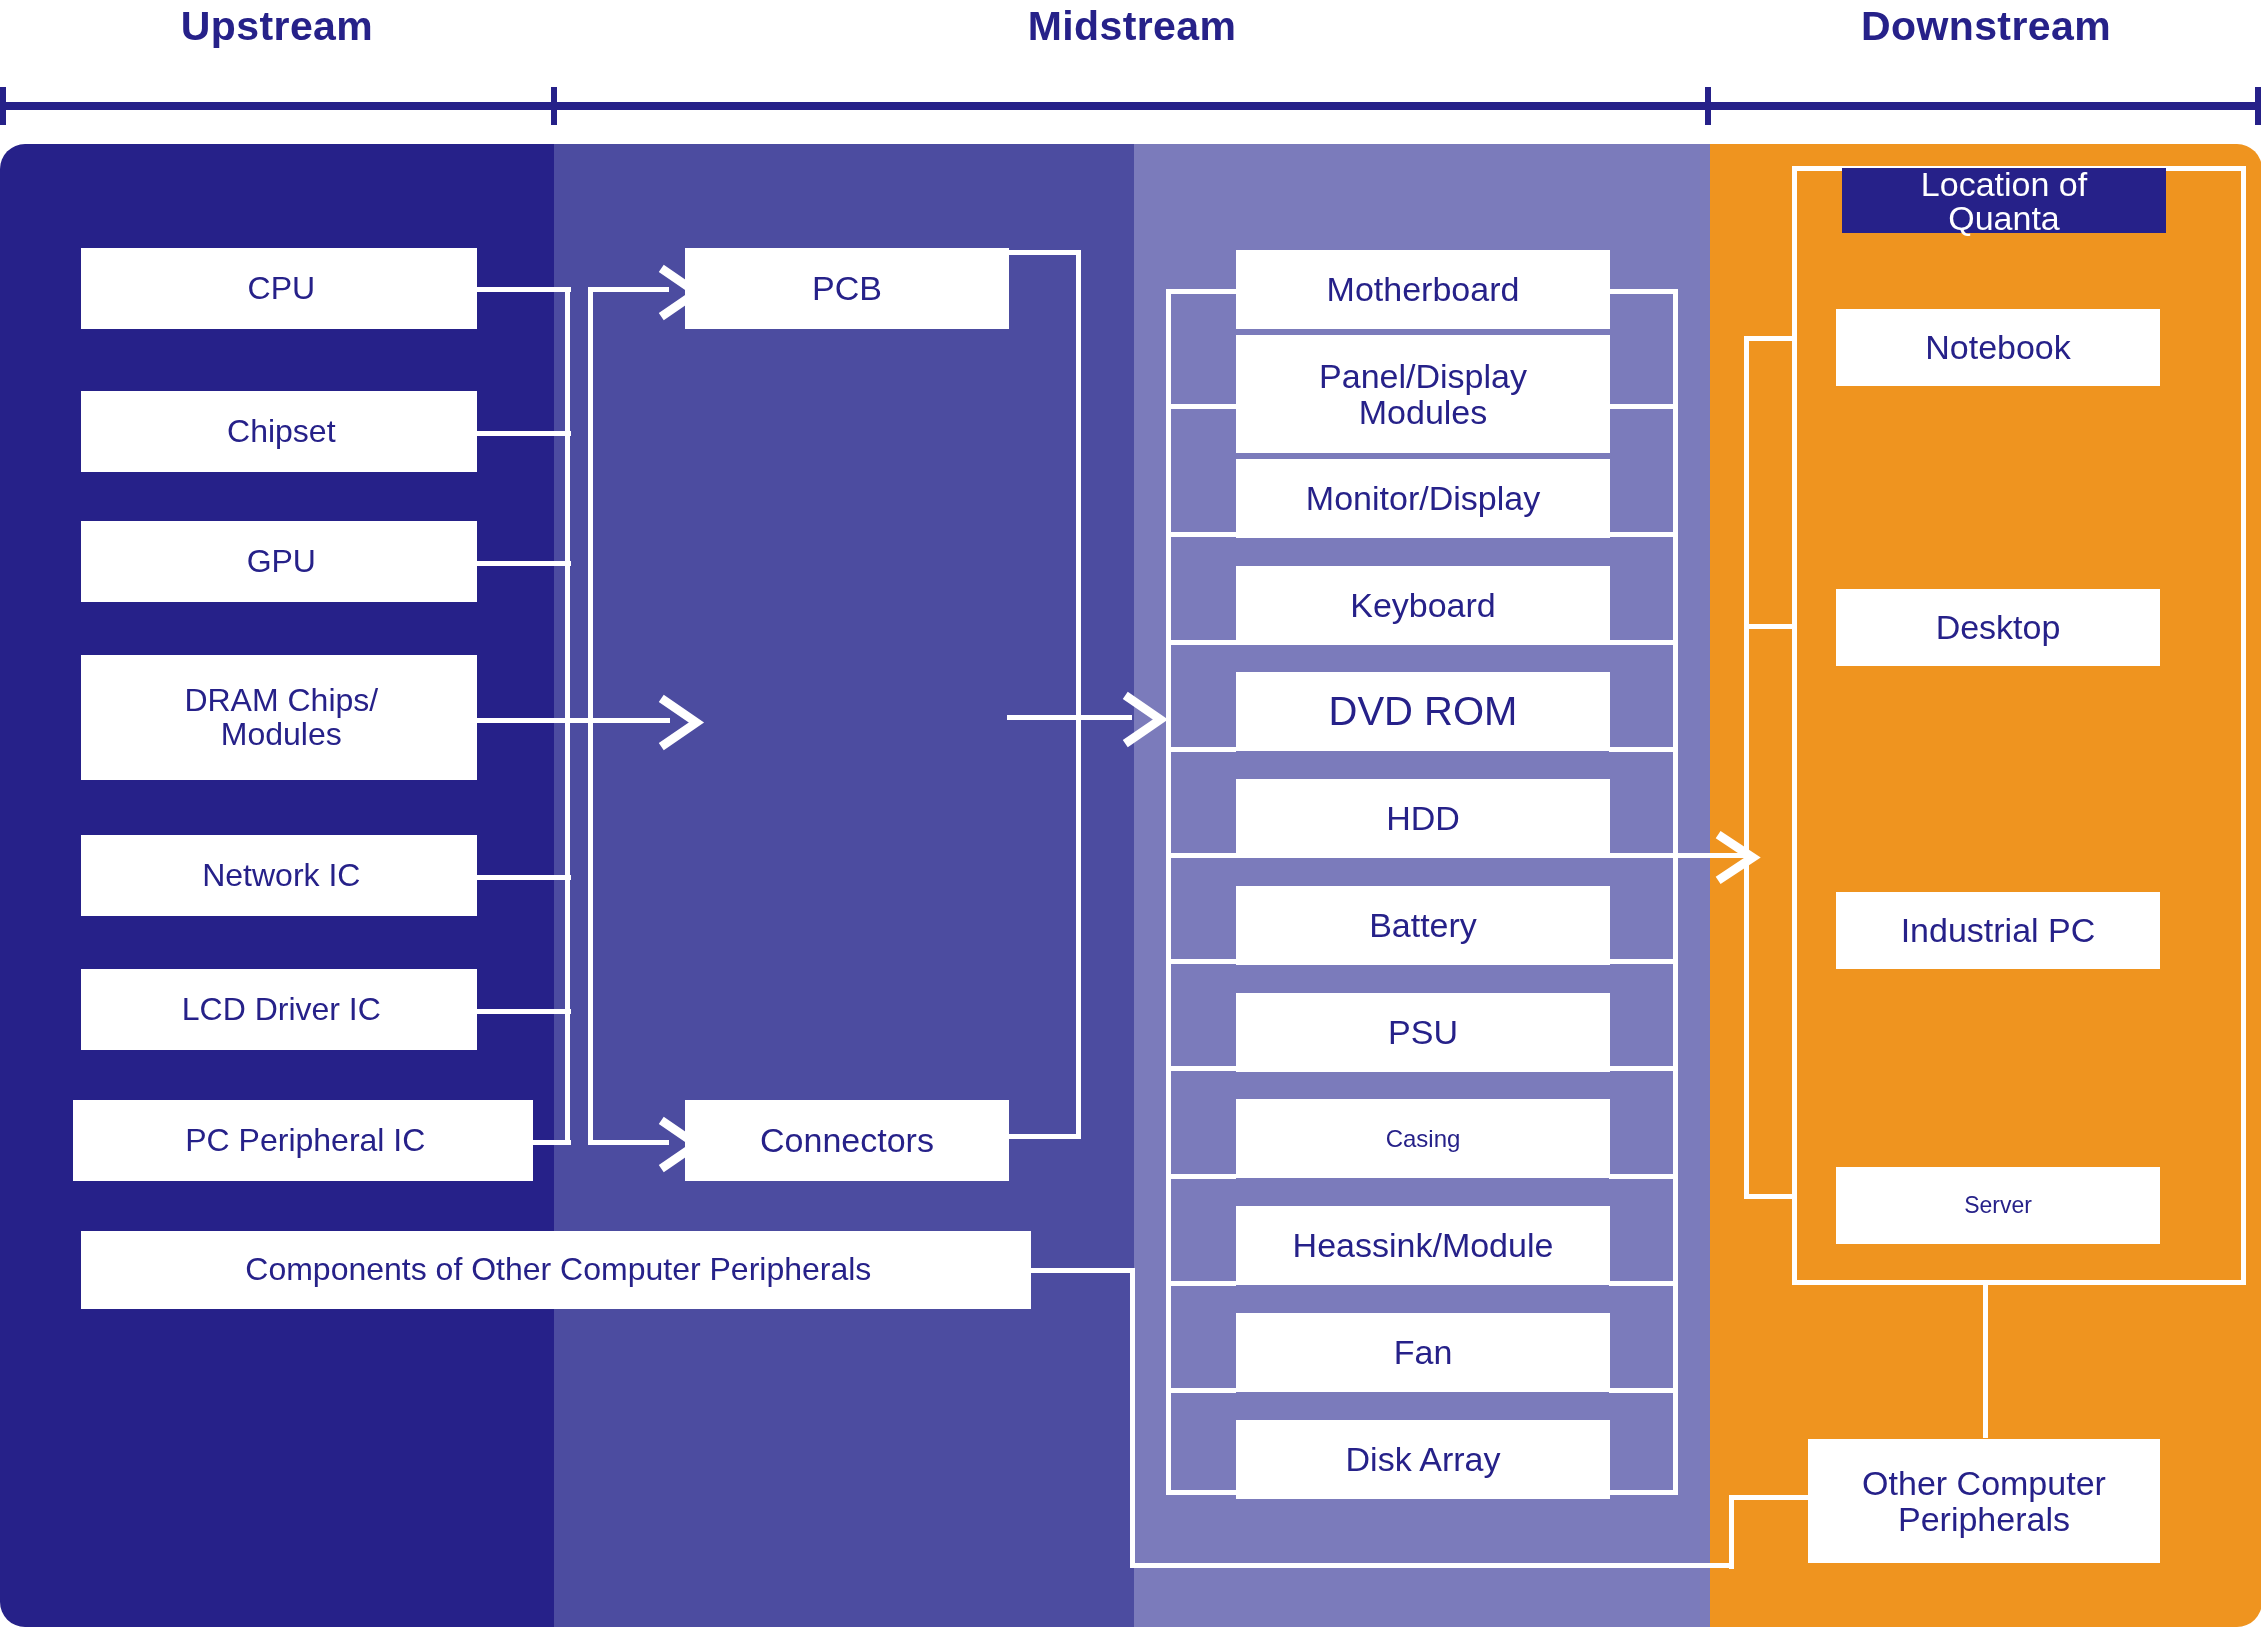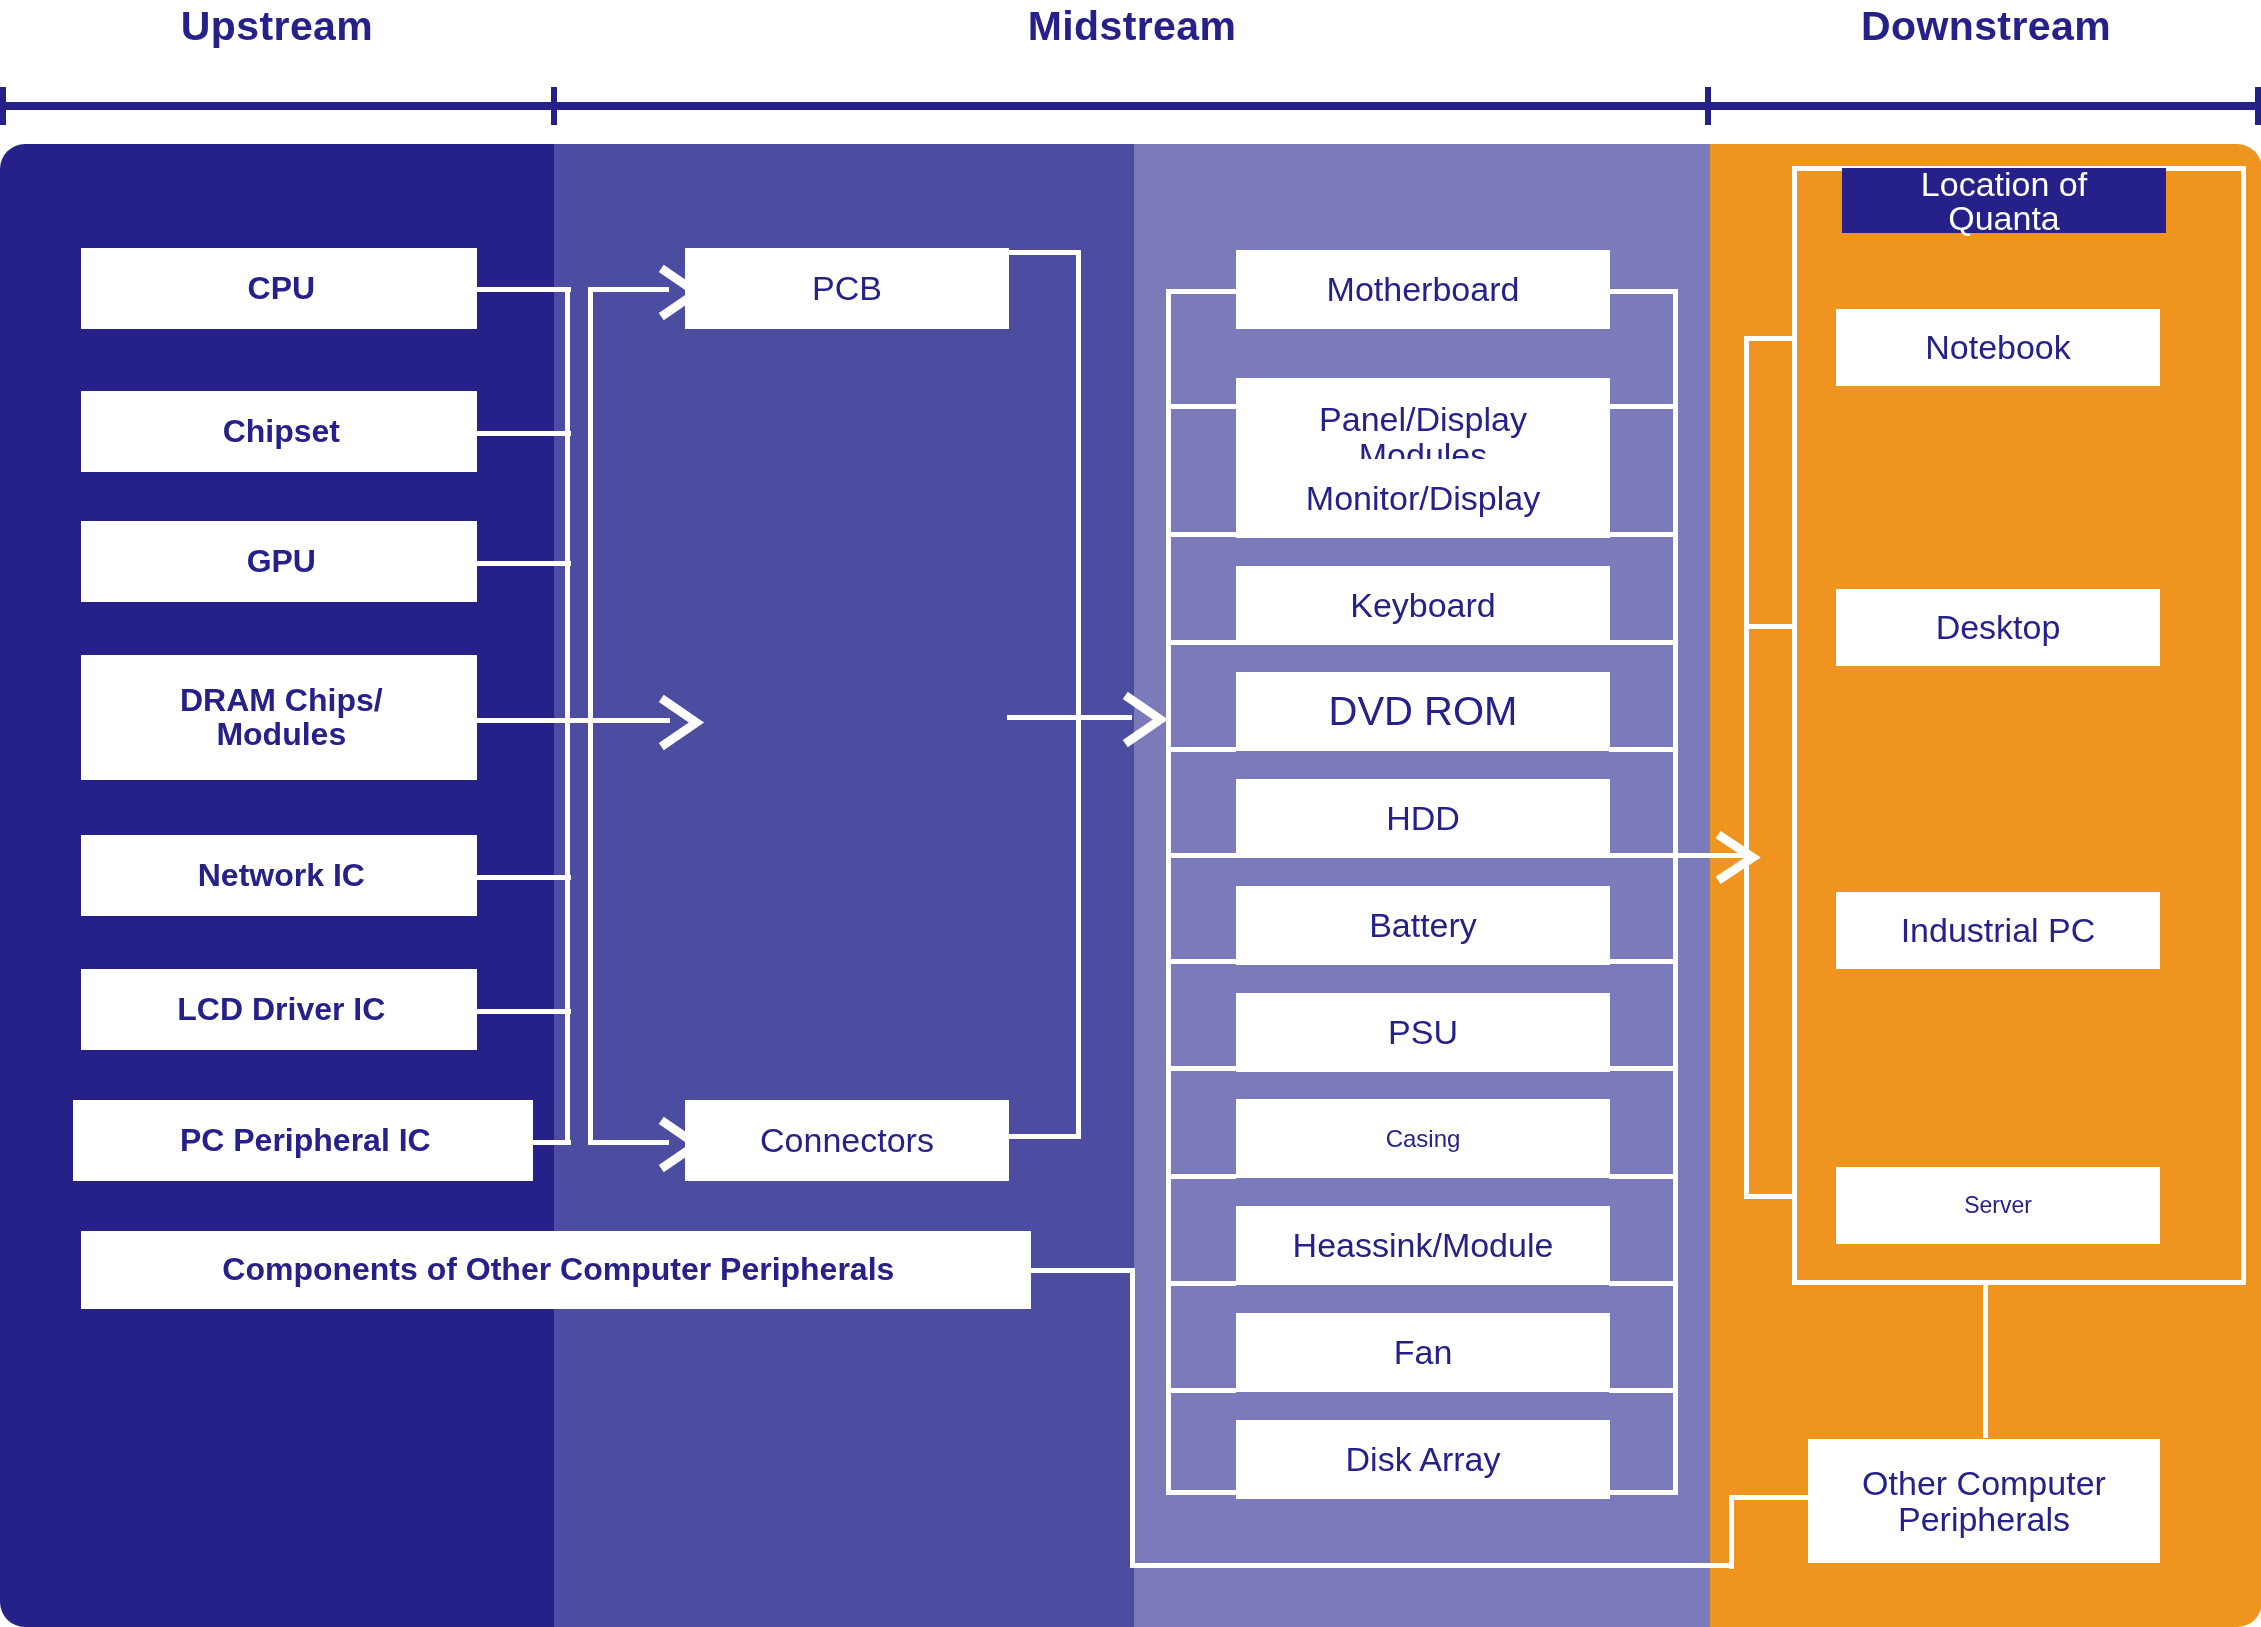--- a/index.html
+++ b/index.html
@@ -19,21 +19,21 @@
   .band.mid1{left:554px;width:580px;background:#4c4ca0;}
   .band.mid2{left:1134px;width:576px;background:#7b7bbb;}
   .band.down{left:1710px;width:552px;background:#ef941f;border-top-right-radius:25px;border-bottom-right-radius:25px;}
 
   
   .node{
     position:absolute;background:#ffffff;color:#262189;
     display:flex;align-items:center;justify-content:center;text-align:center;
     line-height:1.06;box-sizing:border-box;padding:1.5px 4.4px;
   }
-  .node.b{font-weight:bold;padding-left:9px;}
+  .node.b{font-weight:normal;padding-left:9px;}
   .node.navy{background:#262189;color:#ffffff;}
 
   
   .ln{position:absolute;background:#ffffff;}
   .arw{position:absolute;}
   .arw svg{display:block;}
 </style>
 </head>
 <body>
 
@@ -144,21 +144,21 @@
   <div class="ln" style="left:1609px;top:1490px;width:69px;height:5.2px;"></div>
 
   <div class="ln" style="left:1673px;top:853px;width:81px;height:5.2px;"></div>
   <div class="arw" style="left:1712px;top:831px;">
     <svg width="52" height="53" viewBox="0 0 70 72">
         <polyline points="8,5 55,36 8,67" fill="none" stroke="#ffffff" stroke-width="12"></polyline>
       </svg>
   </div>
 
   <div class="node" style="left:1236px;top:250px;width:374px;height:79px;font-size:34px;">Motherboard</div>
-  <div class="node" style="left:1236px;top:335px;width:374px;height:118px;font-size:34px;white-space:pre-line;margin-top:43px;">Panel/Display
+  <div class="node" style="left:1236px;top:335px;width:374px;height:118px;font-size:34px;white-space:pre-line;">Panel/Display
 Modules</div>
   <div class="node" style="left:1236px;top:459px;width:374px;height:79px;font-size:34px;">Monitor/Display</div>
   <div class="node" style="left:1236px;top:566px;width:374px;height:79px;font-size:34px;">Keyboard</div>
   <div class="node" style="left:1236px;top:672px;width:374px;height:79px;font-size:40px;">DVD ROM</div>
   <div class="node" style="left:1236px;top:779px;width:374px;height:79px;font-size:34px;">HDD</div>
   <div class="node" style="left:1236px;top:886px;width:374px;height:79px;font-size:34px;text-align:center;">Battery</div>
   <div class="node" style="left:1236px;top:993px;width:374px;height:79px;font-size:34px;">PSU</div>
   <div class="node" style="left:1236px;top:1099px;width:374px;height:79px;font-size:24px;">Casing</div>
   <div class="node" style="left:1236px;top:1206px;width:374px;height:79px;font-size:34px;">Heassink/Module</div>
   <div class="node" style="left:1236px;top:1313px;width:374px;height:79px;font-size:34px;">Fan</div>

